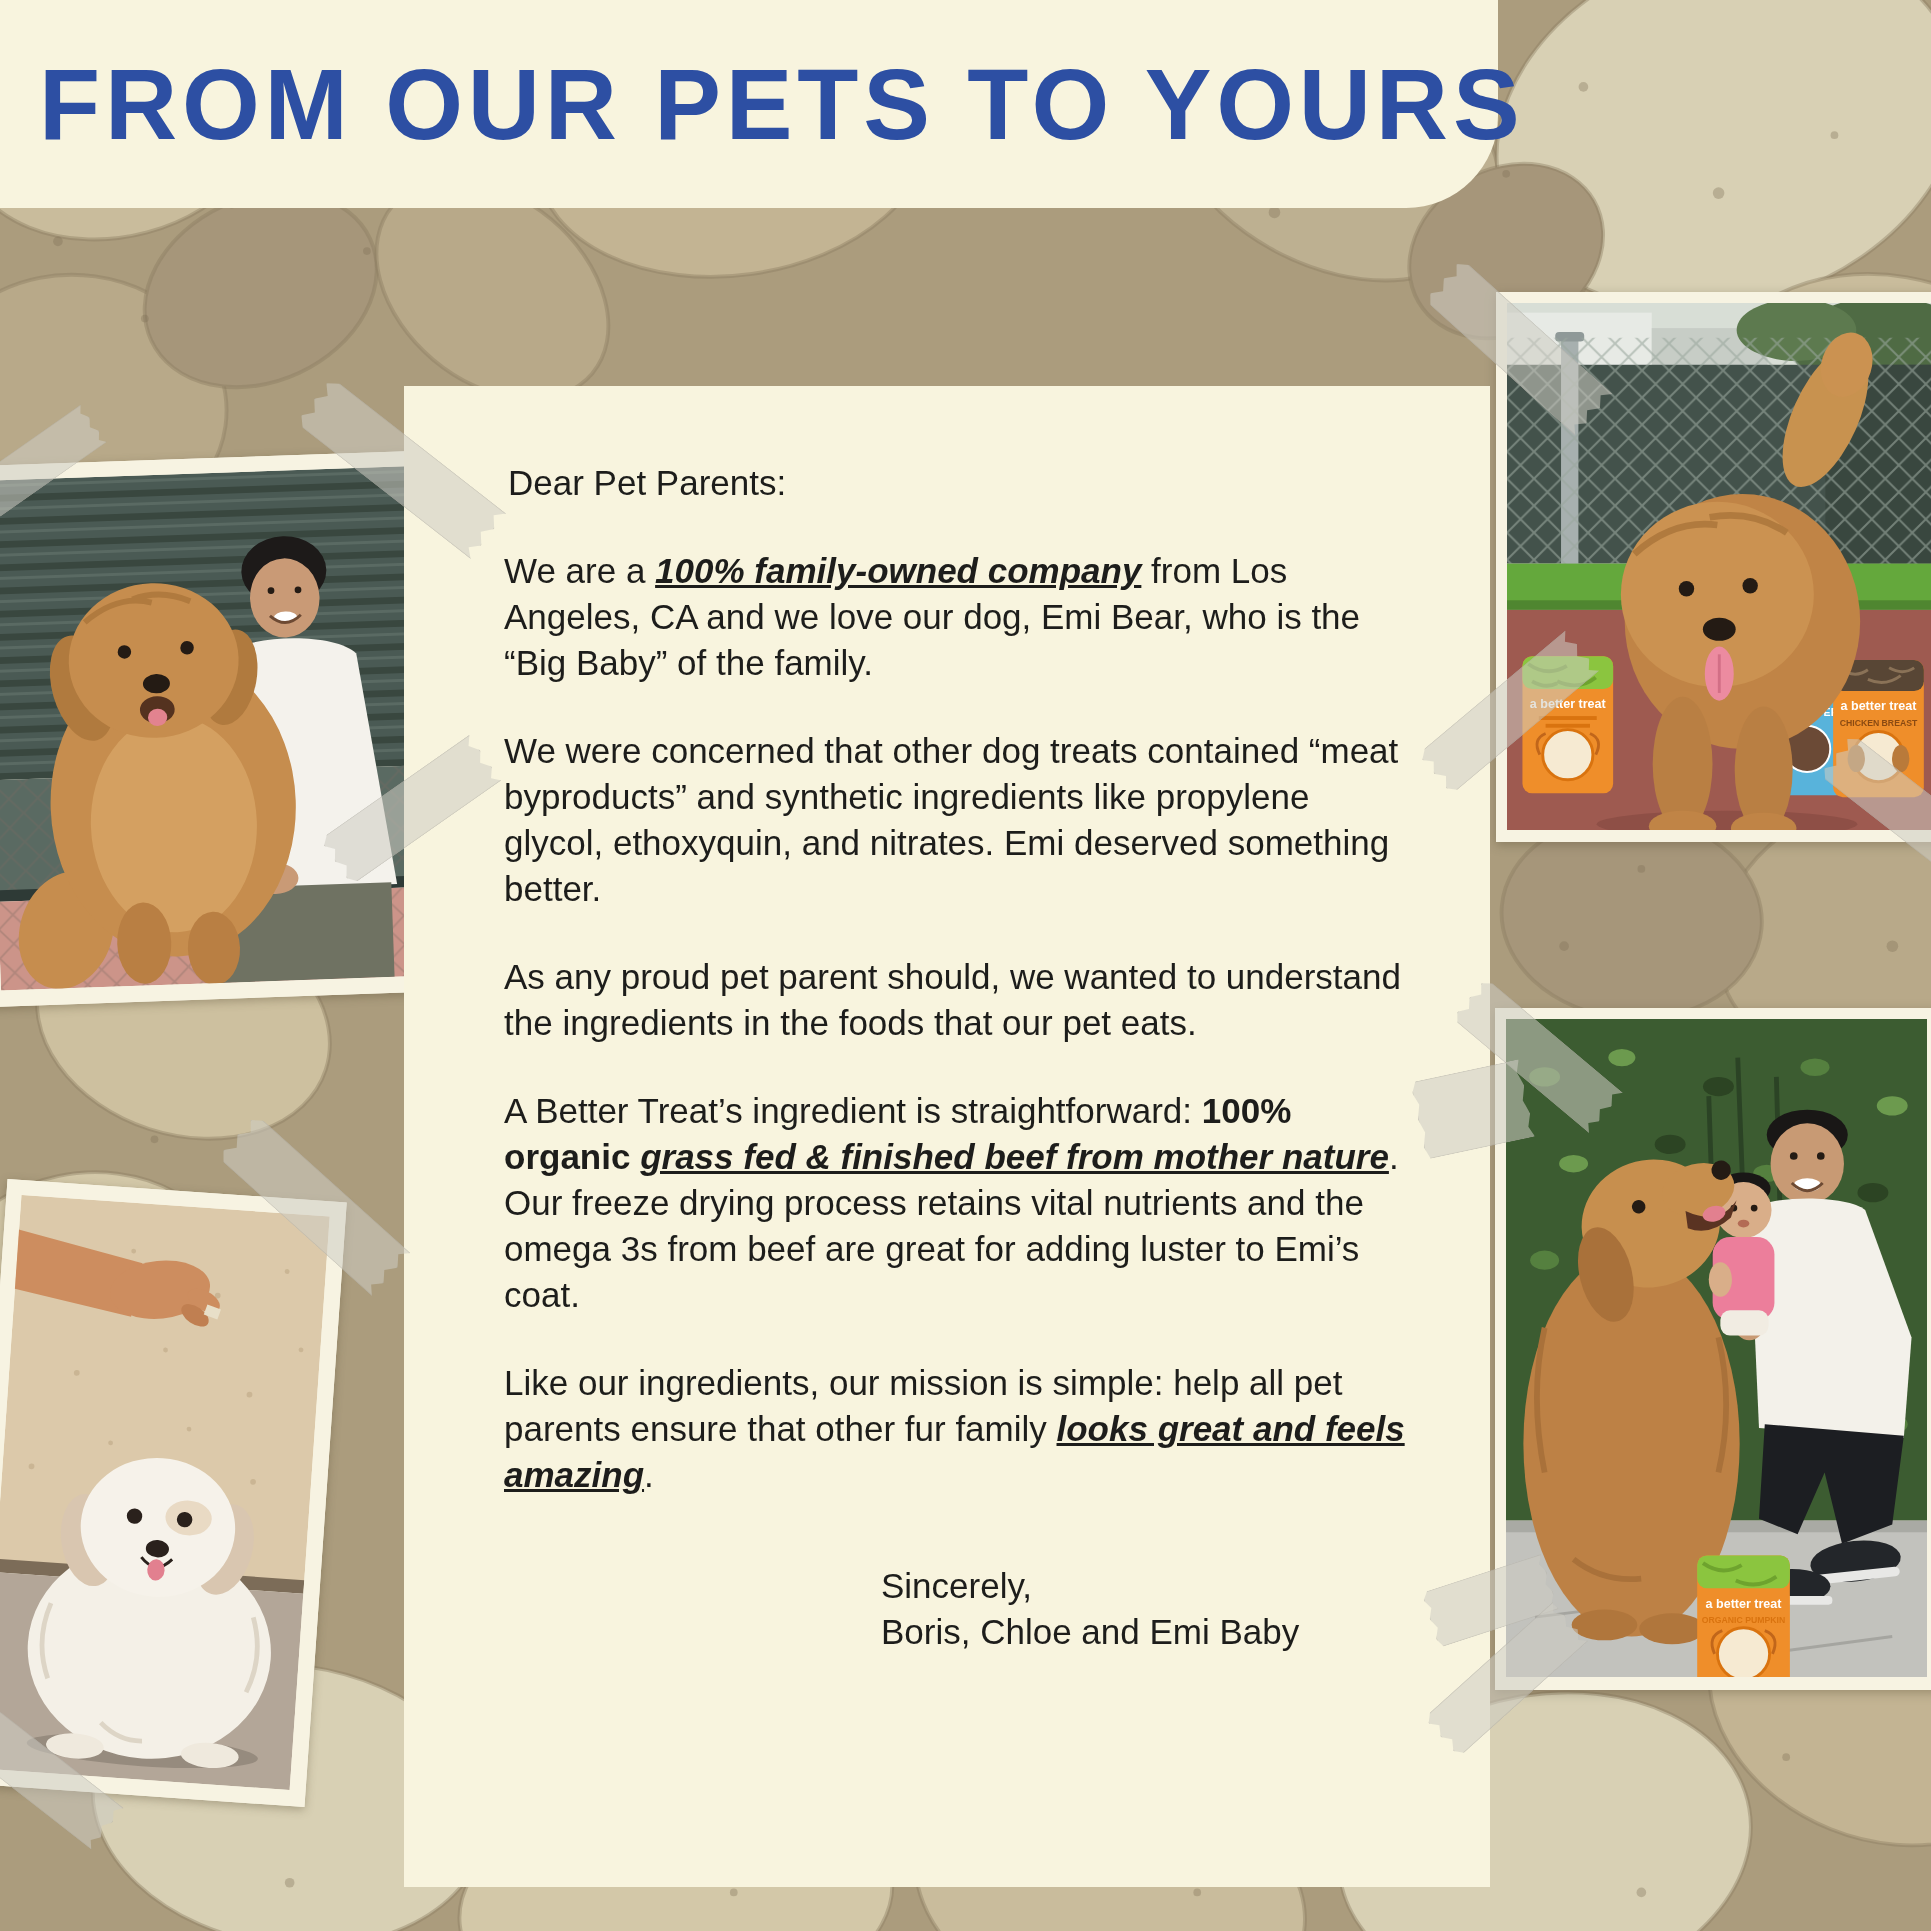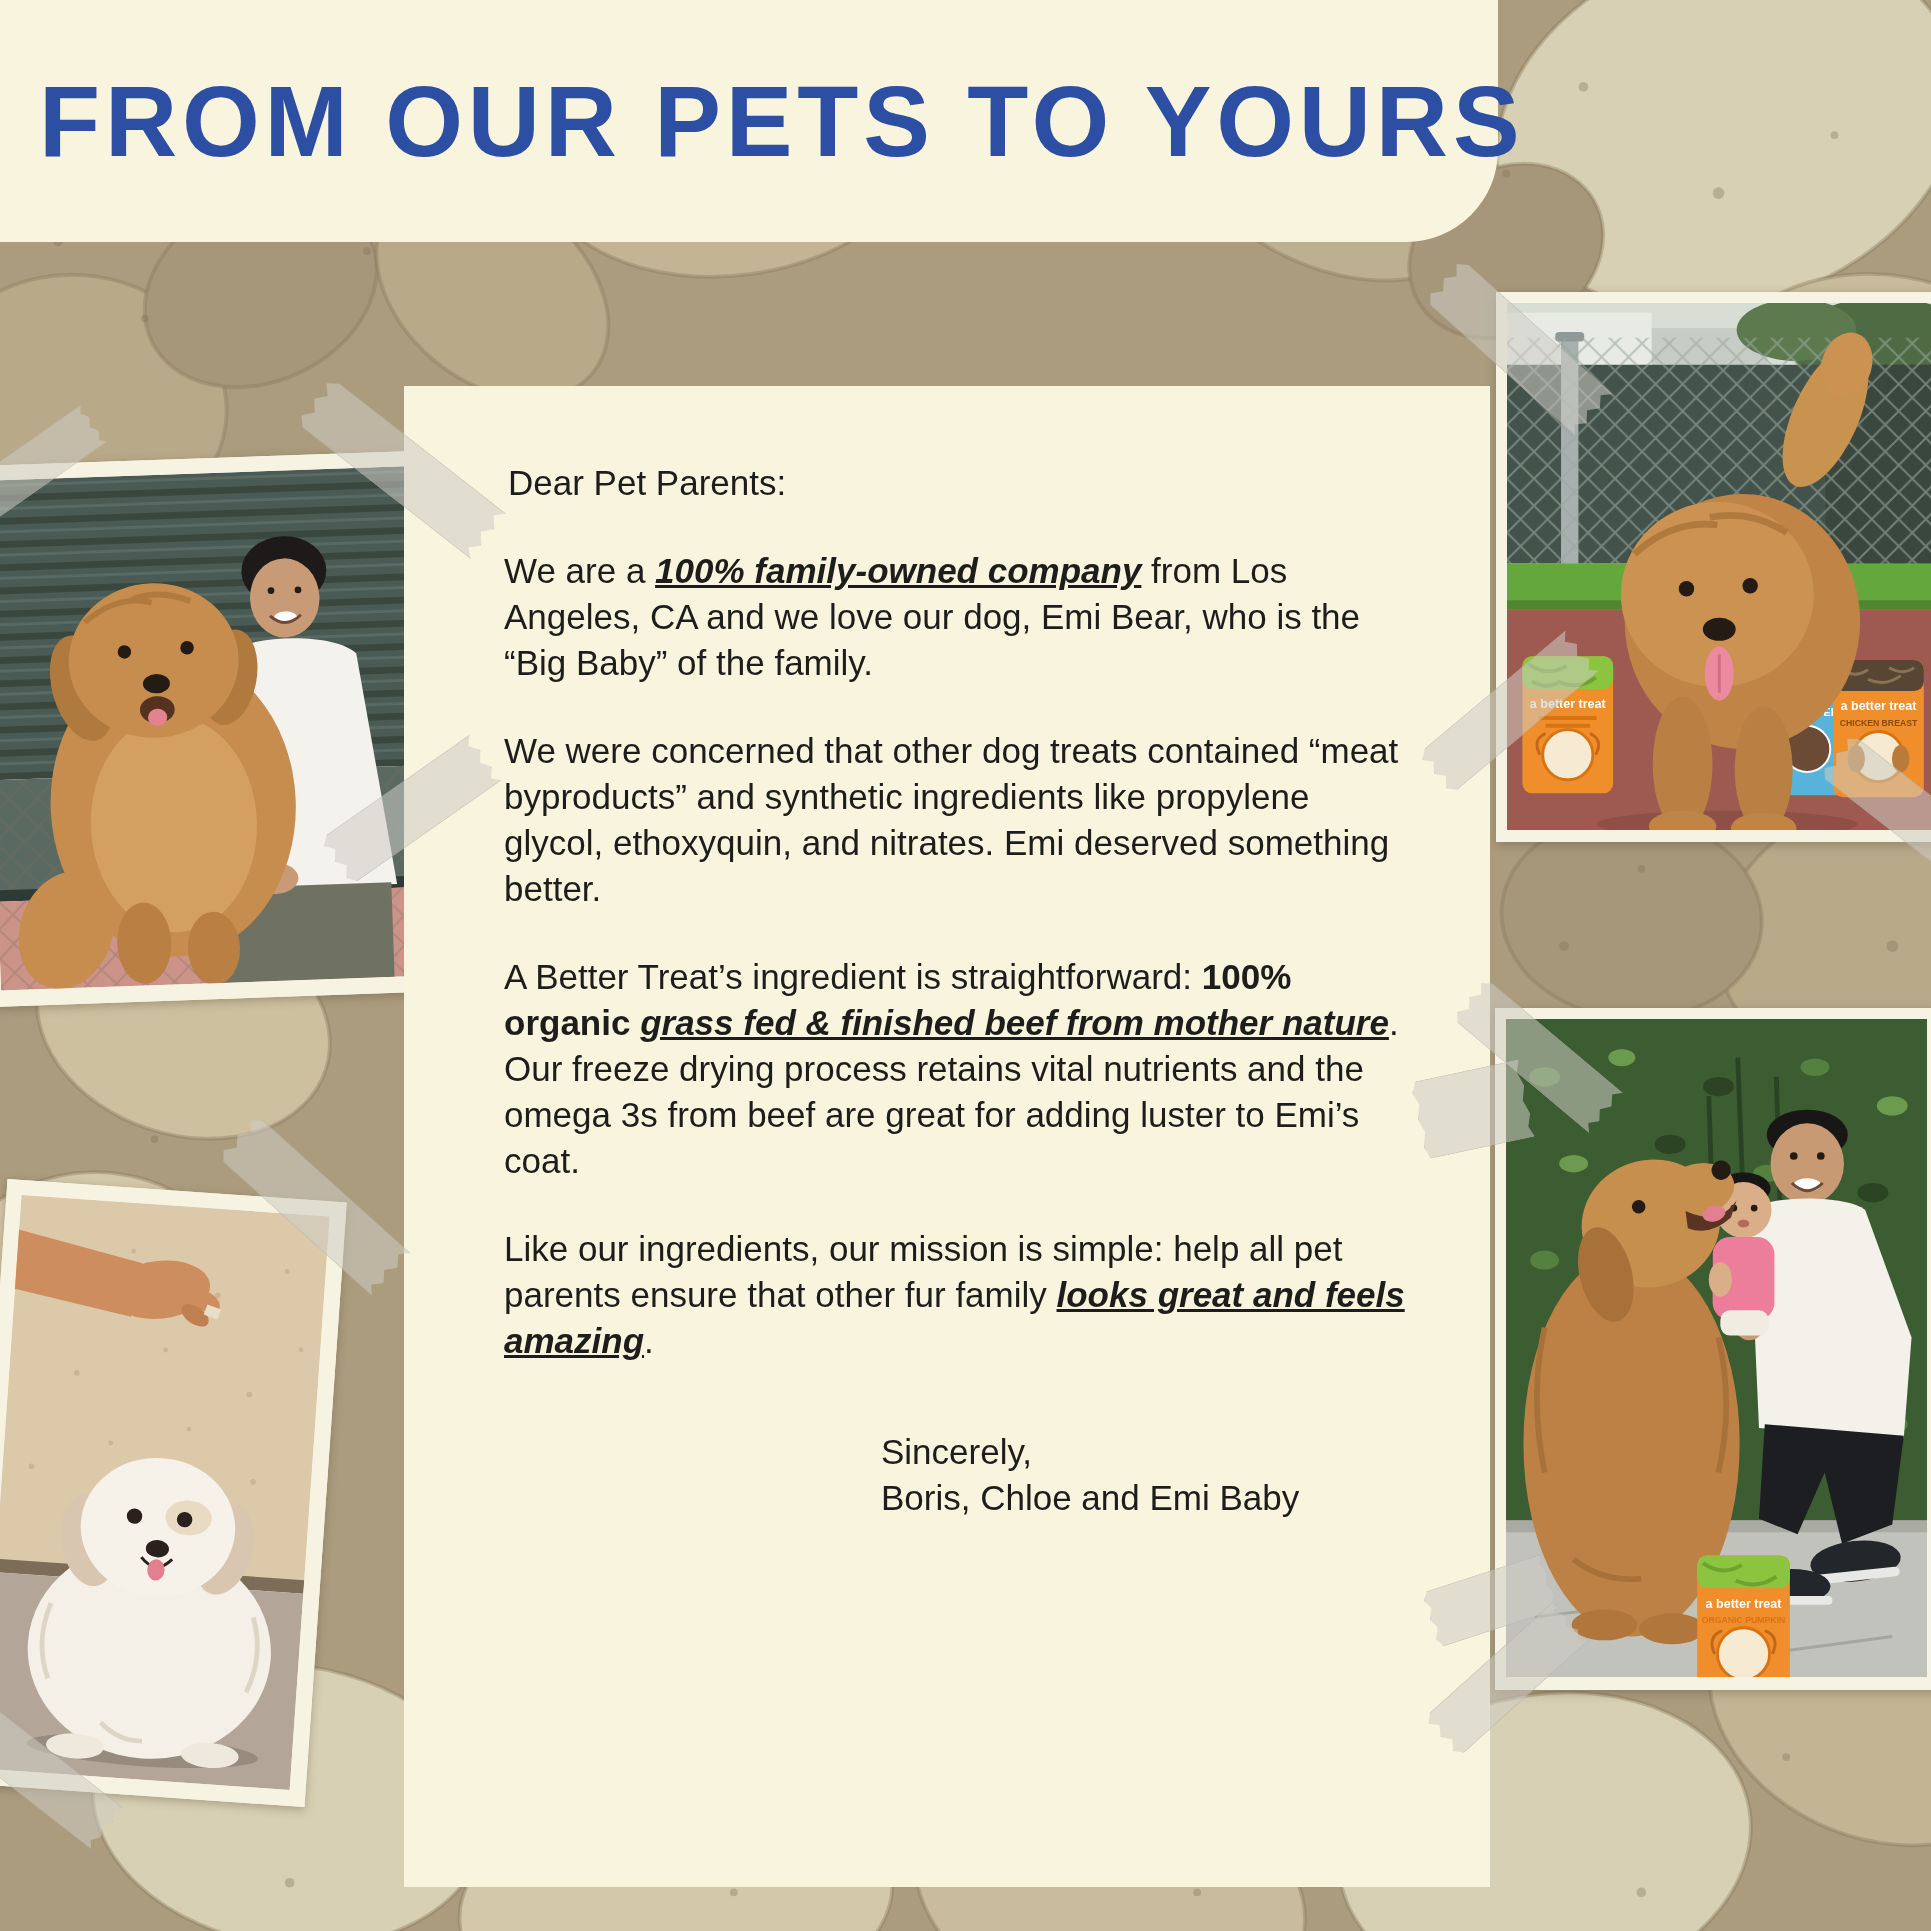--- a/index.html
+++ b/index.html
@@ -6,21 +6,21 @@
   body{
     width:1931px;height:1931px;position:relative;overflow:hidden;
     background:#b3a586;
     font-family:"Liberation Sans", sans-serif;
   }
   [data-name]{box-sizing:border-box;}
   
   .bg-collage{position:absolute;inset:0;z-index:0;}
   
   .banner{
-    position:absolute;left:0;top:0;width:1498px;height:242px;z-index:2;
+    position:absolute;left:0;top:0;width:1498px;height:208px;z-index:2;
     background:#f8f4de;border-bottom-right-radius:92px;
     display:flex;align-items:center;padding-left:39px;
   }
   .banner-title{
     font-size:100px;font-weight:bold;letter-spacing:4.8px;
     color:#2d4fa3;white-space:nowrap;
   }
   
   .letter-panel{
     position:absolute;left:404px;top:386px;width:1086px;height:1501px;z-index:2;
@@ -371,20 +371,21 @@
     <circle cx="246" cy="658" r="27" fill="#f6ead2" stroke="#d9730f" stroke-width="3"></circle>
     <path d="M216,658 q-8,-18 8,-24 M276,658 q8,-18 -8,-24" stroke="#c1661a" stroke-width="3" fill="none"></path>
   </g>
 </svg>
 </div>
 
 <div class="letter-panel" data-name="letter-panel">
   <p class="salutation" data-name="letter-salutation">Dear Pet Parents:</p>
   <p class="para" data-name="letter-paragraph"><span data-name="text-run">We are a </span><span class="run-bi" data-name="text-run">100% family-owned company</span><span data-name="text-run"> from Los Angeles, CA and we love our dog, Emi Bear, who is the “Big Baby” of the family.</span></p>
   <p class="para" data-name="letter-paragraph"><span data-name="text-run">We were concerned that other dog treats contained “meat byproducts” and synthetic ingredients like propylene glycol, ethoxyquin, and nitrates. Emi deserved something better.</span></p>
+  <p class="para" data-name="letter-paragraph"><span data-name="text-run">As any proud pet parent should, we wanted to understand the ingredients in the foods that our pet eats.</span></p>
   <p class="para" data-name="letter-paragraph"><span data-name="text-run">A Better Treat’s ingredient is straightforward: </span><span class="run-b" data-name="text-run">100% organic </span><span class="run-bi" data-name="text-run">grass fed &amp; finished beef from mother nature</span><span data-name="text-run">. Our freeze drying process retains vital nutrients and the omega 3s from beef are great for adding luster to Emi’s coat.</span></p>
   <p class="para" data-name="letter-paragraph"><span data-name="text-run">Like our ingredients, our mission is simple: help all pet parents ensure that other fur family </span><span class="run-bi" data-name="text-run">looks great and feels amazing</span><span data-name="text-run">.</span></p>
   <div class="signature" data-name="signature-block">
     <div data-name="signature-sincerely">Sincerely,</div>
     <div data-name="signature-names">Boris, Chloe and Emi Baby</div>
   </div>
 </div>
 
 <div class="tape" data-name="tape-photo1-top-right" style="left:290px;top:439px;width:222px;height:58px;transform:rotate(38deg);"></div>
 <div class="tape" data-name="tape-photo1-top-left" style="left:-29px;top:439px;width:135px;height:46px;transform:rotate(-35deg);"></div>

